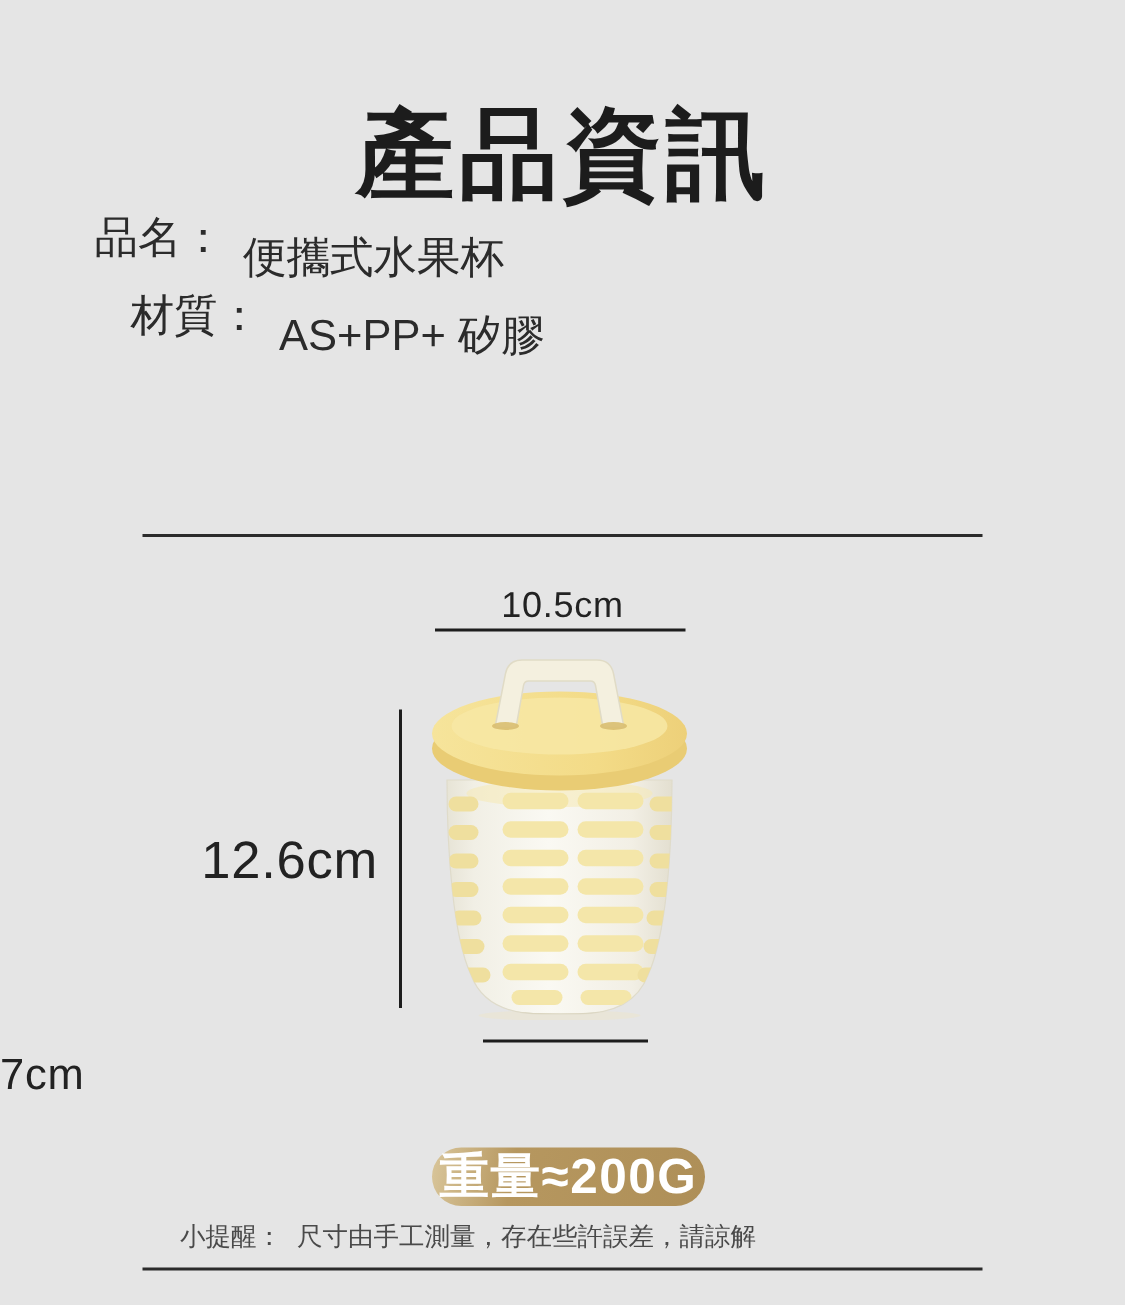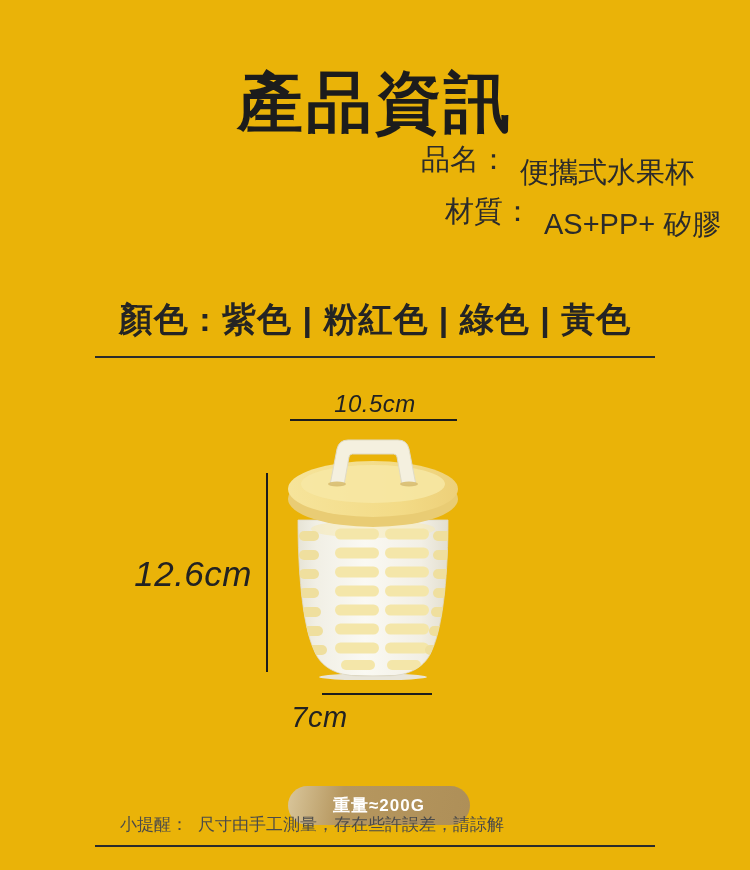--- a/index.html
+++ b/index.html
@@ -1,49 +1,49 @@
 <!DOCTYPE html>
 <html style="--lid-yellow: #F4DF8C; --slot-yellow: #F4E6A9; --badge-tan: #B6975F; --divider: #2B2B2B;"><head>
 <meta charset="utf-8">
 <style>
   html,body{margin:0;padding:0;background:#ffffff;}
   body{font-family:"Liberation Sans","DejaVu Sans",sans-serif;color:#222;}
-  .canvas{position:relative;width:750px;height:870px;background:#eab308;overflow:hidden;margin:0 auto;}
+  .canvas{position:relative;width:750px;height:870px;background:#e5e5e5;overflow:hidden;margin:0 auto;}
 
   .page-title{position:absolute;top:22px;left:0;width:750px;text-align:center;
     font-size:66px;font-weight:900;color:#1c1c1c;letter-spacing:3px;line-height:1.1;}
 
-  .spec-row{position:absolute;left:0;width:750px;display:flex;justify-content:flex-end;
+  .spec-row{position:absolute;left:0;width:750px;display:flex;justify-content:flex-start;
     font-size:29px;color:#2b2b2b;line-height:34px;}
   .spec-row .spec-label{width:150px;text-align:right;}
   .spec-row .spec-value{width:230px;text-align:left;margin-left:12px;margin-top:13px;}
   .row-1{top:142px;} .row-2{top:194px;padding-left:24px;} .row-3{top:244px;}
 
   .color-line{position:absolute;top:297px;left:0;width:750px;text-align:center;
     font-size:34px;font-weight:600;color:#242424;letter-spacing:1px;}
 
   .divider{position:absolute;left:95px;width:560px;height:2px;background:var(--divider,#2b2b2b);}
   .divider-top{top:356px;} .divider-bottom{top:845px;}
 
-  .dim-text{position:absolute;color:#222;font-style:italic;}
+  .dim-text{position:absolute;color:#222;}
   .dim-top-label{top:390px;left:0;width:750px;text-align:center;font-size:24px;letter-spacing:.5px;}
   .dim-left-label{top:554px;left:60px;width:192px;text-align:right;font-size:35px;letter-spacing:.5px;}
-  .dim-bottom-label{top:701px;left:0;width:639px;text-align:center;font-size:29px;letter-spacing:.5px;}
+  .dim-bottom-label{top:701px;left:0;width:639px;font-size:29px;letter-spacing:.5px;}
 
   .dim-line{position:absolute;background:#1d1d1d;}
   .dim-line-top{top:419px;left:290px;width:167px;height:2px;}
   .dim-line-left{top:473px;left:266px;width:2px;height:199px;}
   .dim-line-bottom{top:693px;left:322px;width:110px;height:2px;}
 
   .product-svg{position:absolute;top:428px;left:283px;width:186px;height:252px;}
 
   .weight-badge{position:absolute;top:765px;left:288px;width:182px;height:39px;
     border-radius:20px;display:flex;align-items:center;justify-content:center;
     background:linear-gradient(100deg,#d9c69b 0%,var(--badge-tan,#b6975f) 30%,#ae8f58 100%);
-    color:#fff;font-size:17px;font-weight:700;letter-spacing:1px;margin-top:21px;}
+    color:#fff;font-size:33px;font-weight:700;letter-spacing:1px;}
 
   .reminder{position:absolute;top:813px;left:0;width:624px;text-align:center;
     font-size:17px;color:#4a4a4a;line-height:24px;}
   .reminder .reminder-label{margin-right:10px;}
 </style>
 </head>
 <body>
 
 <div class="canvas">
 
@@ -53,21 +53,20 @@
     <span class="spec-label">品名：</span>
     <span class="spec-value">便攜式水果杯</span>
   </div>
   <div class="spec-row row-2">
     <span class="spec-label">材質：</span>
     <span class="spec-value">AS+PP+ 矽膠</span>
   </div>
   <div class="spec-row row-3">
   </div>
 
-  <div class="color-line">顏色 : 紫色 | 粉紅色 | 綠色 | 黃色</div>
 
   <div class="divider divider-top"></div>
 
   <div class="dim-text dim-top-label">10.5cm</div>
   <div class="dim-line dim-line-top"></div>
   <div class="dim-text dim-left-label">12.6cm</div>
   <div class="dim-line dim-line-left"></div>
   <div class="dim-line dim-line-bottom"></div>
   <div class="dim-text dim-bottom-label">7cm</div>
 

